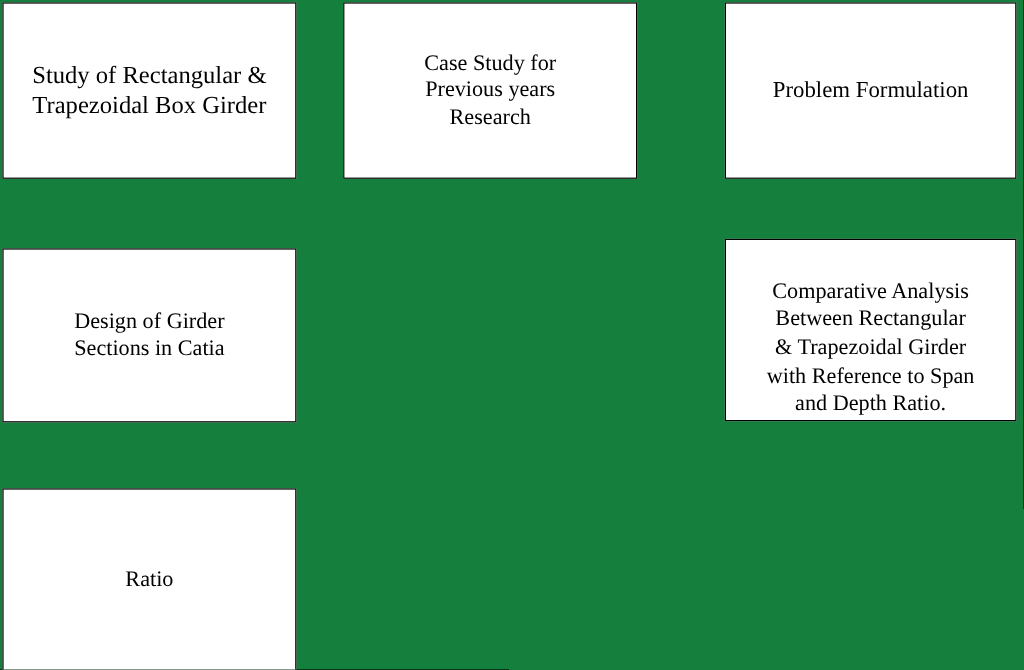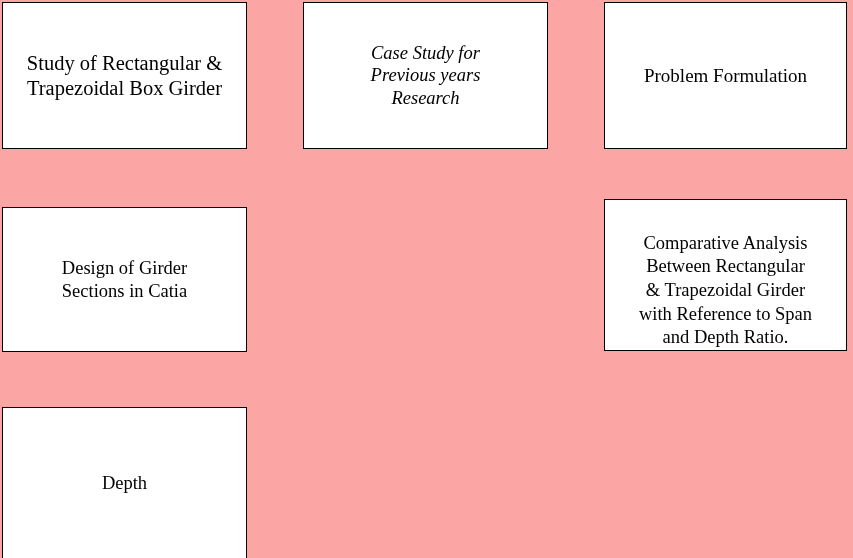--- a/index.html
+++ b/index.html
@@ -10,21 +10,21 @@
   body {
     width: 853px;
     height: 558px;
     overflow: hidden;
     font-family: "Liberation Serif", "DejaVu Serif", serif;
   }
   #flowchart-canvas {
     position: relative;
     width: 853px;
     height: 558px;
-    background: #fca5a5;
+    background: #15803d;
   }
   .flow-box {
     position: absolute;
     background: #ffffff;
     border: 1px solid #000000;
     box-sizing: border-box;
     display: flex;
     align-items: center;
     justify-content: center;
     color: #000000;
@@ -41,23 +41,22 @@
   }
 
   
   #box-study-rect-trap {
     left: 2px;  top: 2px;   width: 245px; height: 147px;
     font-size: 20.5px;
   }
   #box-study-rect-trap .box-text { padding: 0 12px; }
 
   #box-case-study {
-    left: 303px; top: 2px;  width: 245px; height: 147px;
+    left: 286px; top: 2px;  width: 245px; height: 147px;
     font-size: 18.5px;
-    font-style: italic;
   }
 
   #box-problem-formulation {
     left: 604px; top: 2px;  width: 243px; height: 147px;
     font-size: 19px;
   }
 
   
   #box-design-catia {
     left: 2px;  top: 207px; width: 245px; height: 145px;
@@ -110,16 +109,16 @@
 
   <div class="flow-box" id="box-comparative-analysis">
     <span class="box-text">Comparative Analysis
 Between Rectangular
 &amp; Trapezoidal Girder
 with Reference to Span
 and Depth Ratio.</span>
   </div>
 
   <div class="flow-box" id="box-result">
-    <span class="box-text">Depth</span>
+    <span class="box-text">Ratio</span>
   </div>
 
 </div>
 
 </body></html>

